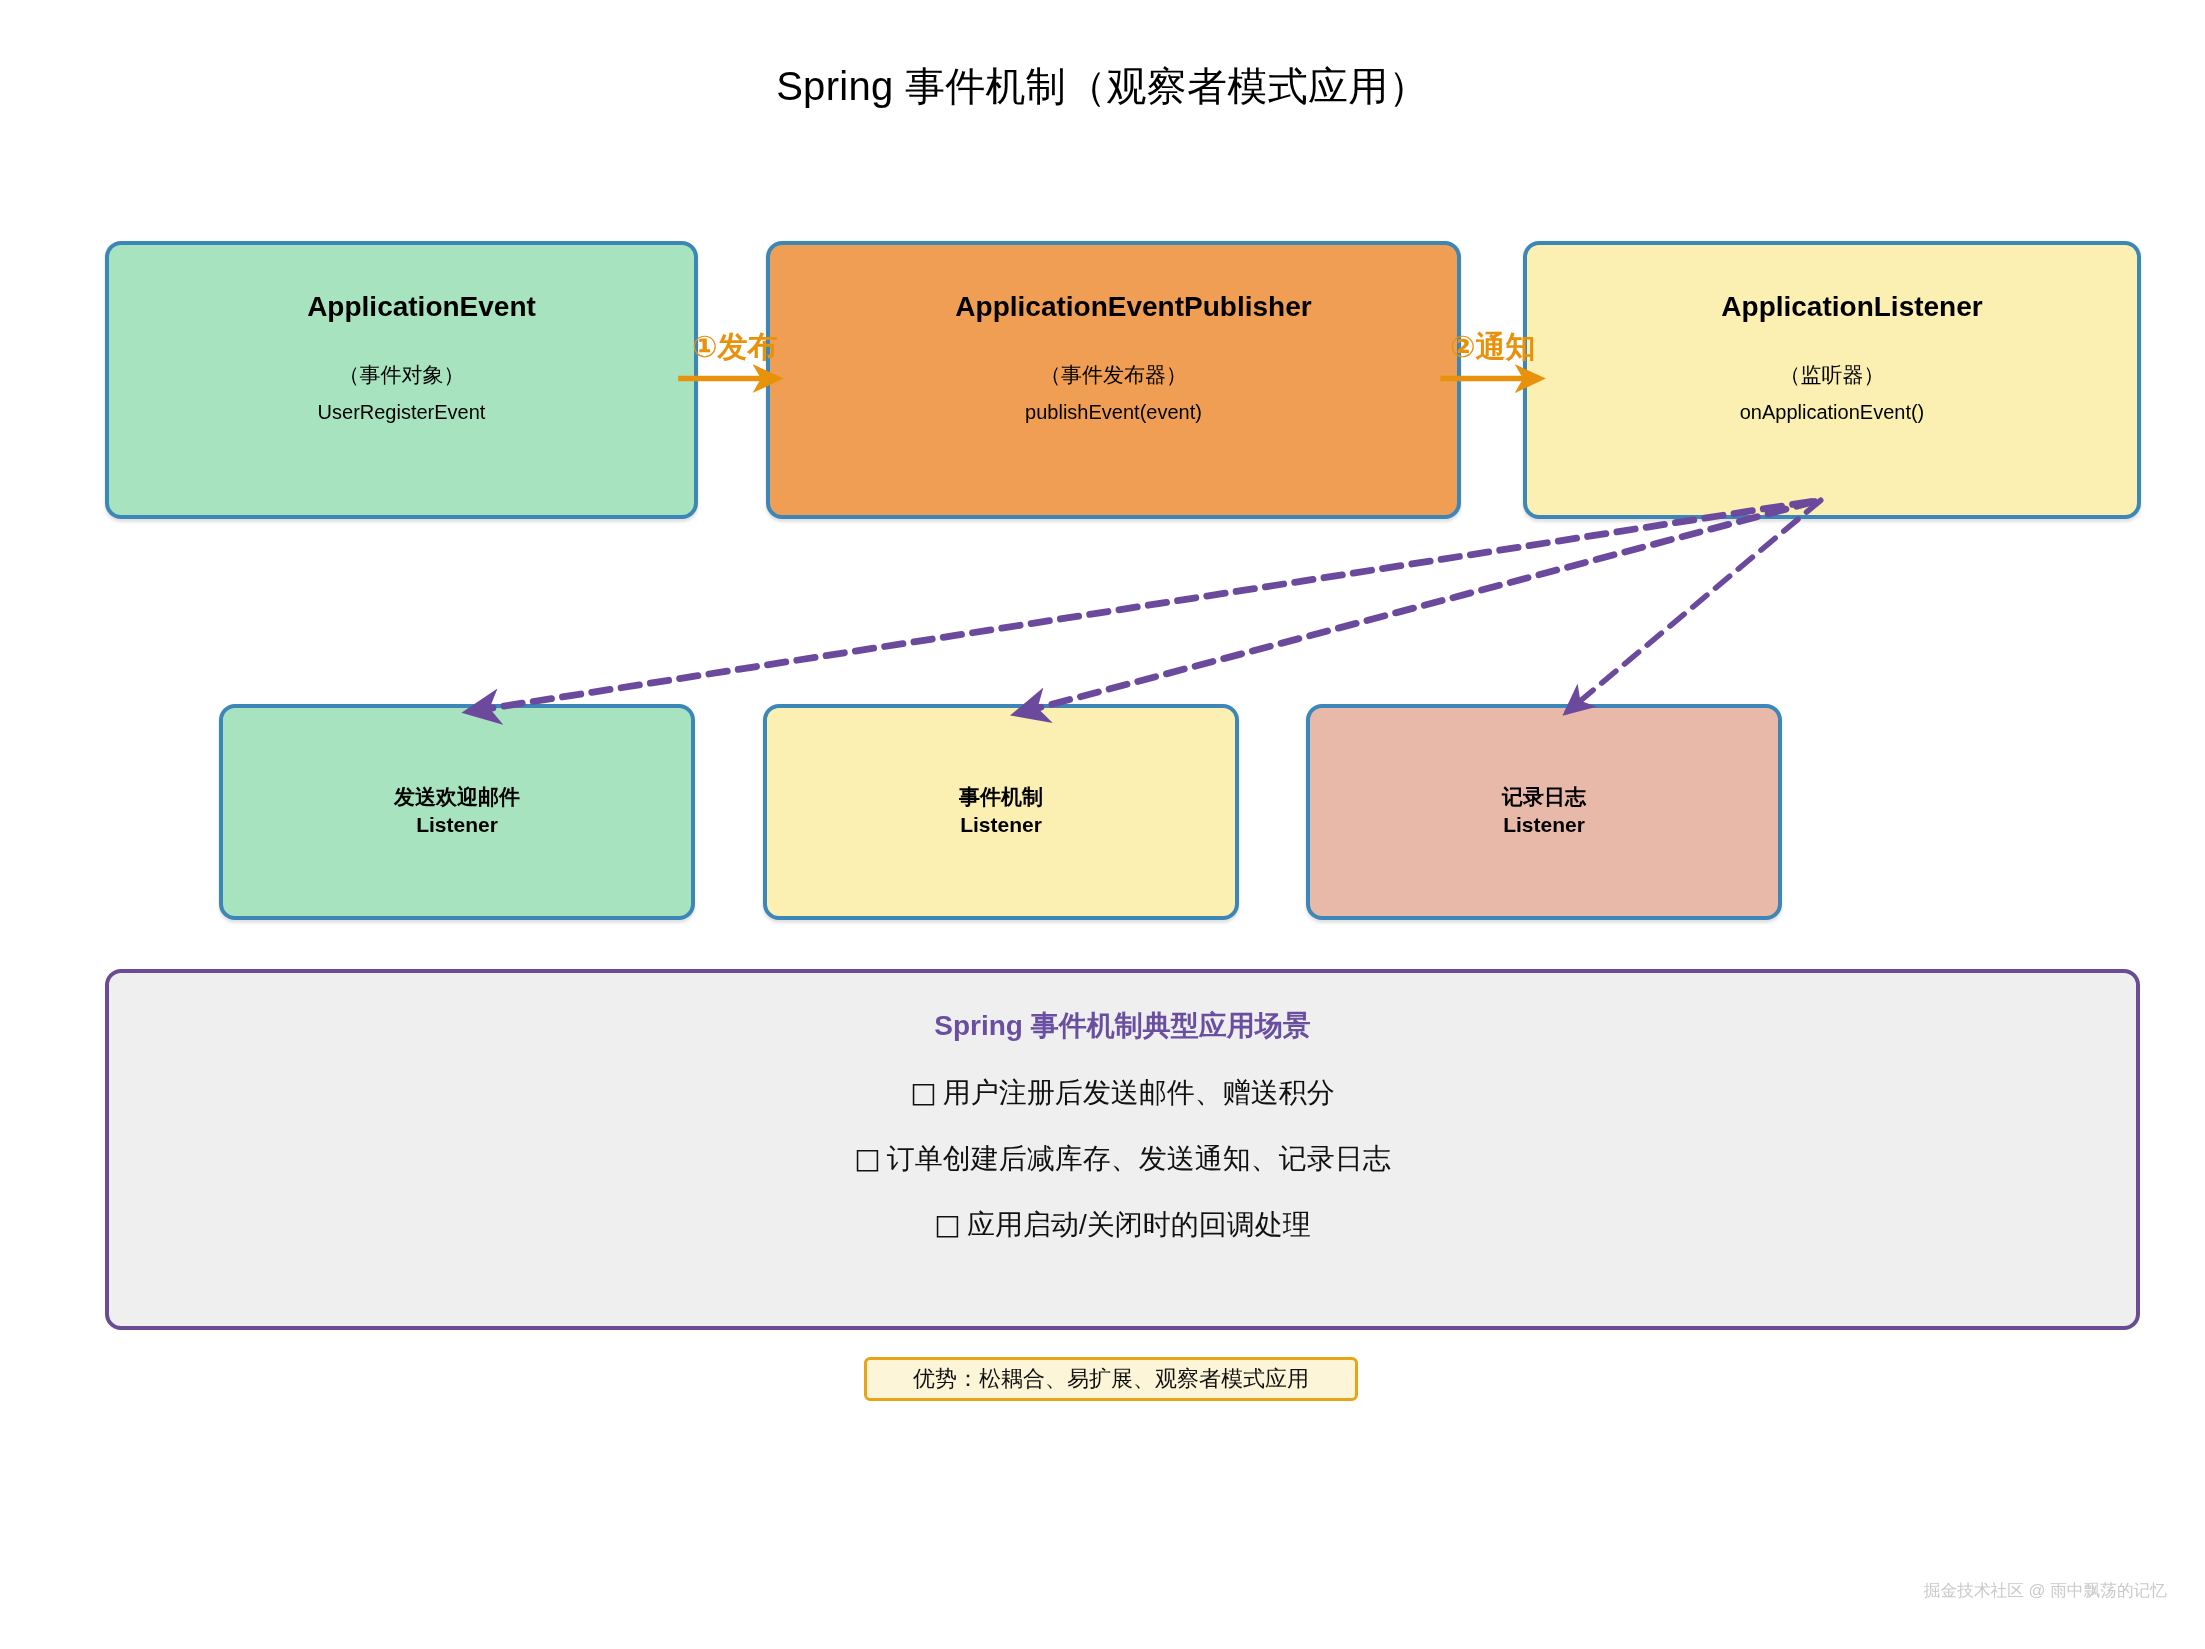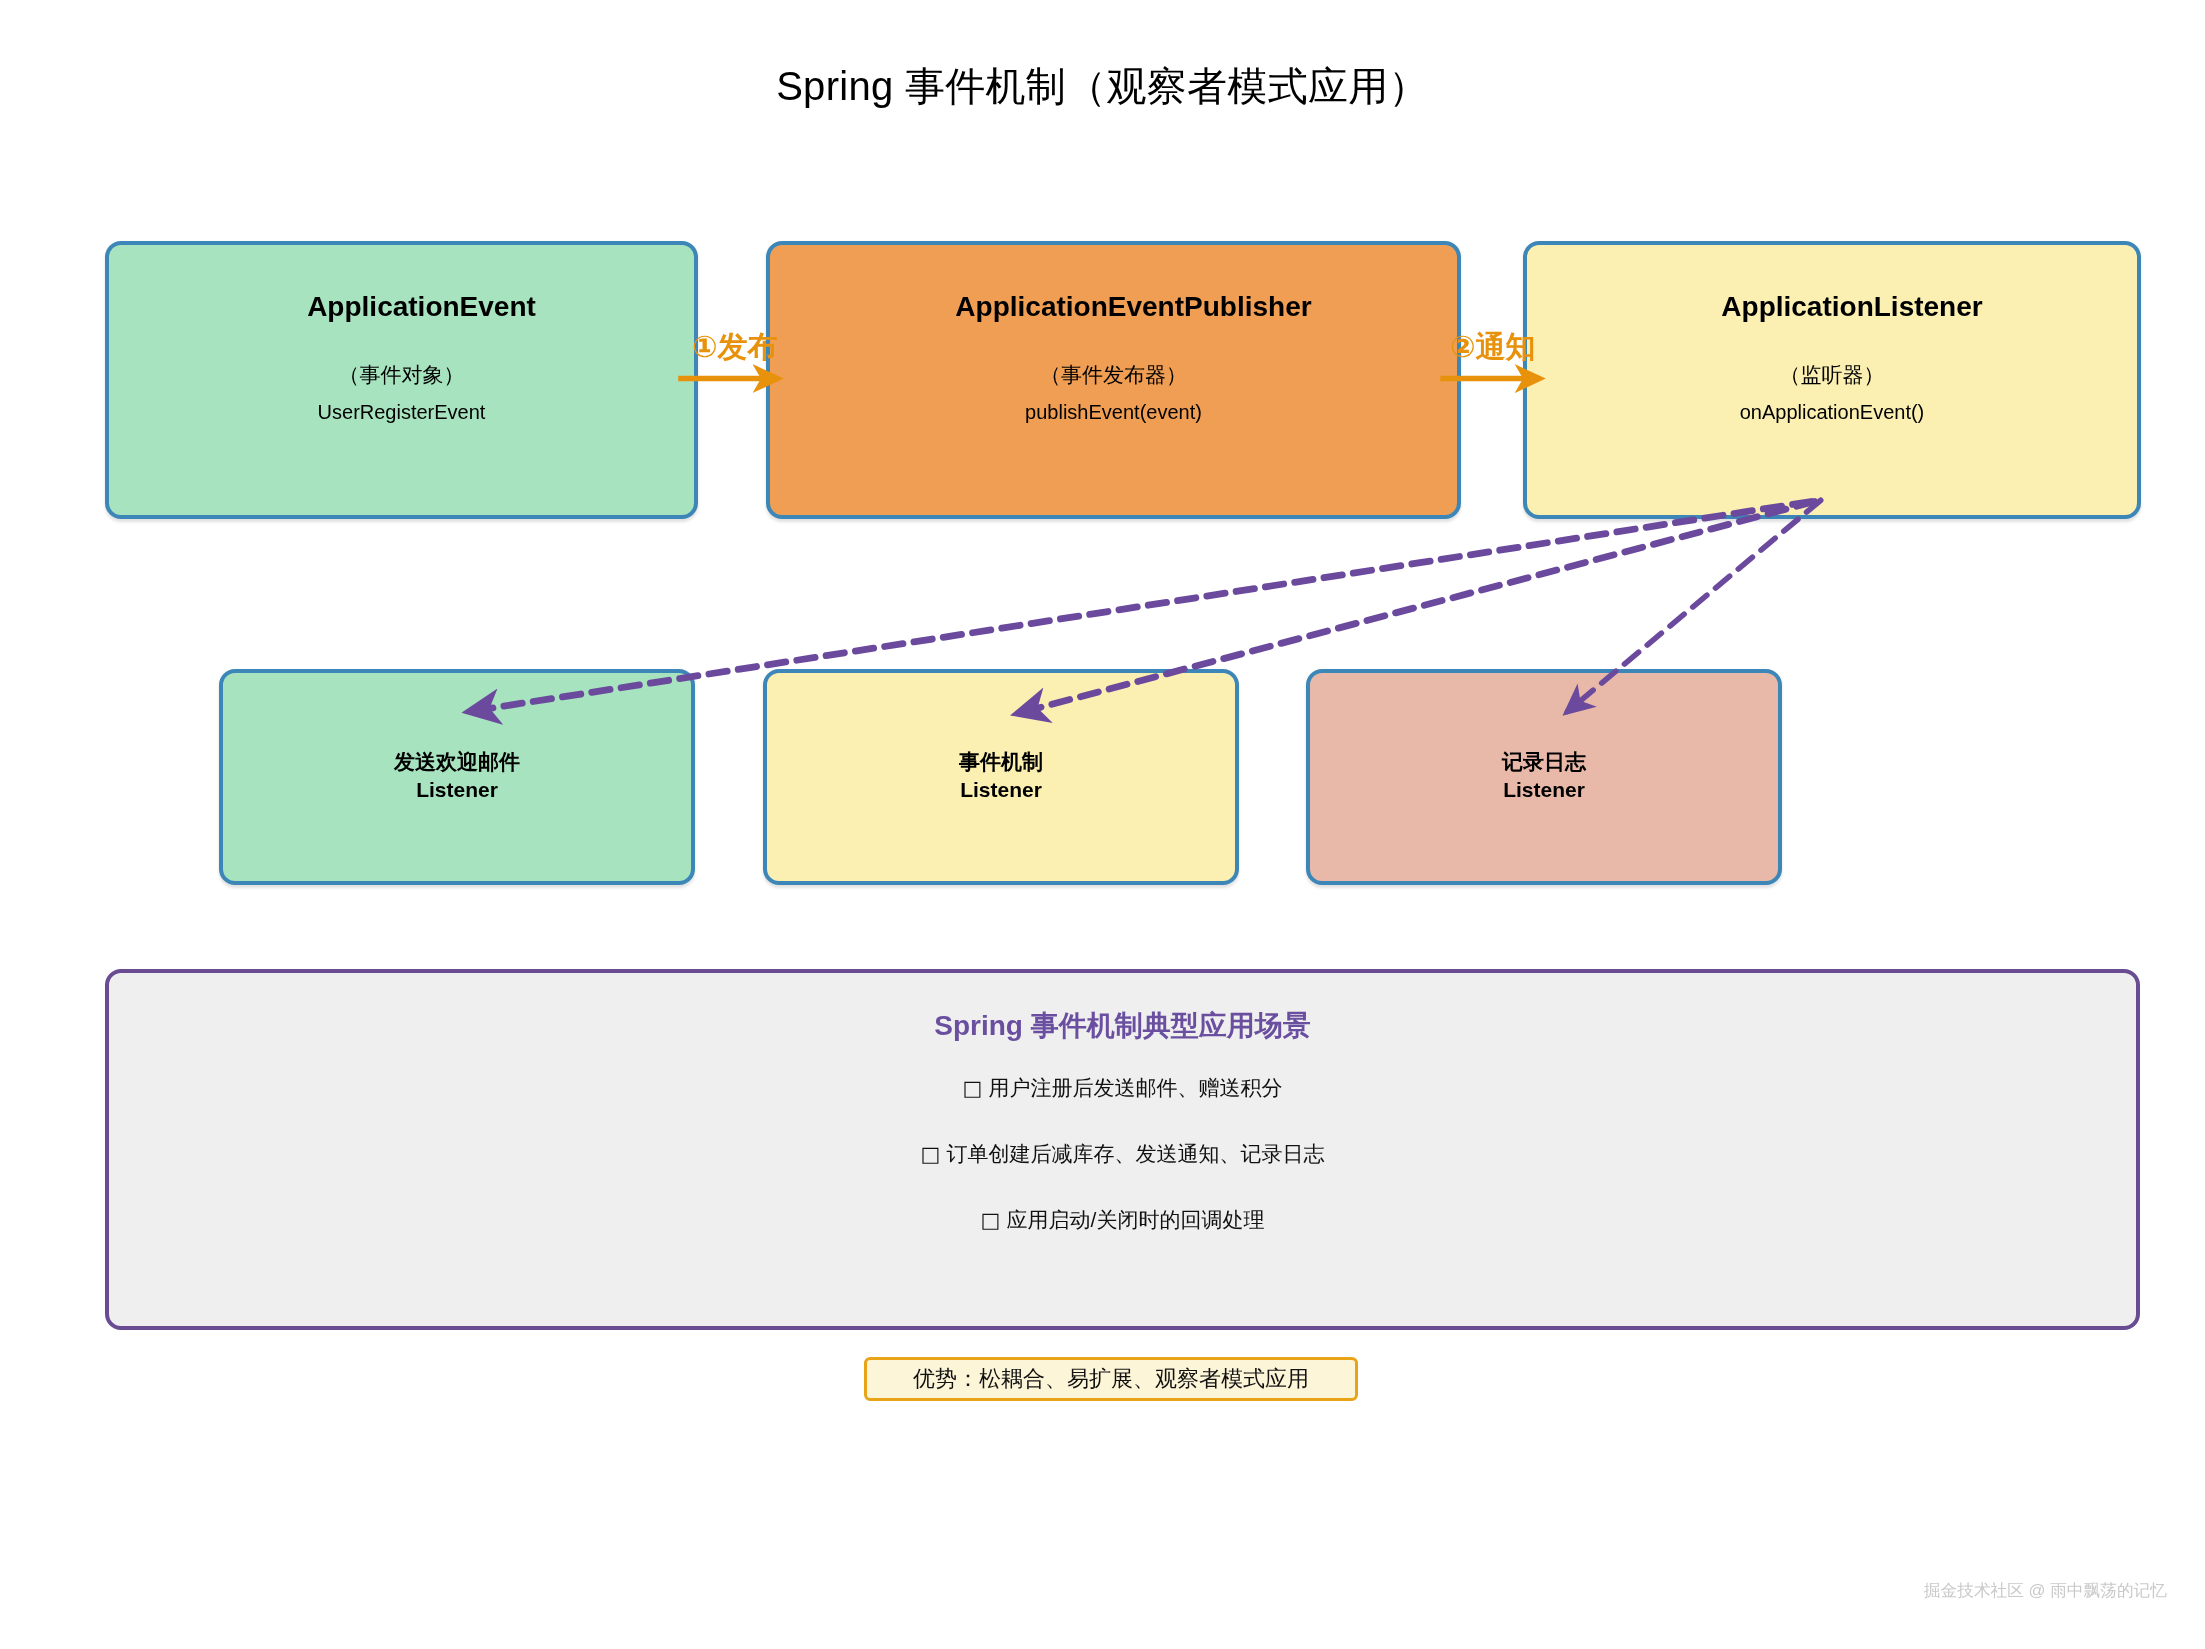--- a/index.html
+++ b/index.html
@@ -61,21 +61,21 @@
   .top-node { top: 241px; height: 278px; }
   .top-node .node-title { top: 46px;  font-size: 28px; }
   .top-node .node-sub-1 { top: 116px; font-size: 21px; }
   .top-node .node-sub-2 { top: 156px; font-size: 20px; }
 
   #node-application-event      { left: 105px;  width: 593px;  background: #a7e3bf; }
   #node-application-publisher  { left: 766px; width: 695px; background: #ef9e54; }
   #node-application-listener   { left: 1523px; width: 618px; background: #fbf0b2; }
 
   
-  .listener-node { top: 669px; height: 216px; }
+  .listener-node { top: 704px; height: 216px; }
   .listener-node .lt {
     position: absolute;
     left: 0; width: 100%;
     text-align: center;
     font-weight: bold;
     font-size: 21px;
     color: #000;
     line-height: 1.32;
   }
   .listener-node .lt-1 { top: 75px; }
@@ -114,21 +114,21 @@
     left: 0; top: 34px; width: 100%;
     text-align: center;
     font-size: 28px;
     font-weight: bold;
     color: #6a4fa0;
   }
   .scenario-line {
     position: absolute;
     left: 0; width: 100%;
     text-align: center;
-    font-size: 21px;
+    font-size: 28px;
     color: #111111;
   }
   #scenario-line-1 { top: 101px; }
   #scenario-line-2 { top: 167px; }
   #scenario-line-3 { top: 233px; }
   .bullet-glyph {
     font-family: "DejaVu Sans", sans-serif;
     margin-right: 6.2px;
   }
 

